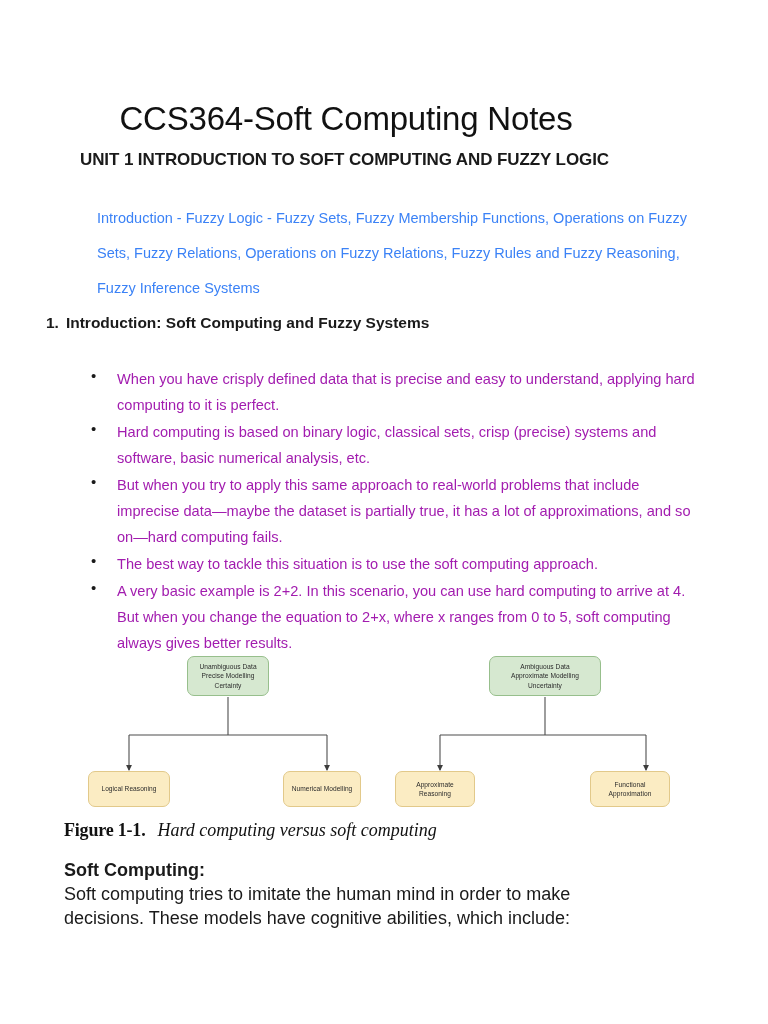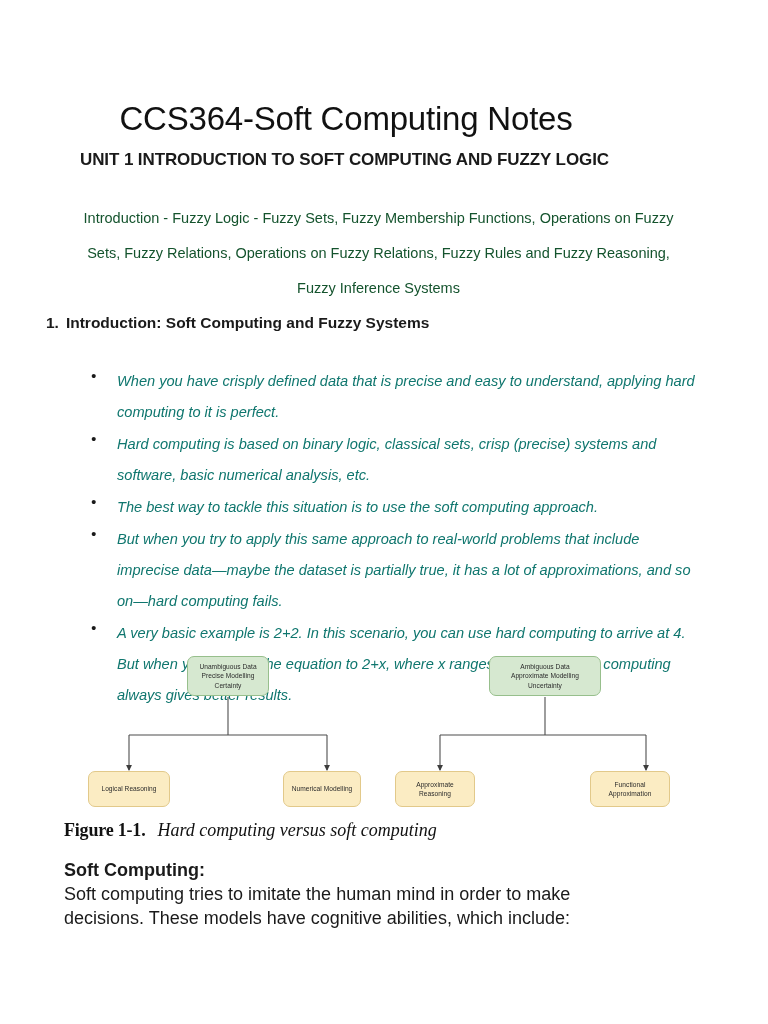--- a/index.html
+++ b/index.html
@@ -46,27 +46,26 @@
     width: 620px;
     font-size: 17px;
     font-weight: bold;
     letter-spacing: -0.1px;
     color: #1a1a1a;
   }
 
   
   .syllabus {
     position: absolute;
-    left: 76px;
+    left: 97px;
     top: 186px;
     width: 605px;
     font-size: 14.5px;
     line-height: 35px;
-    color: #14532d;
-    text-align: center;
+    color: #3b82f6;
   }
 
   
   .section-heading {
     position: absolute;
     left: 46px;
     top: 314px;
     width: 660px;
     font-size: 15.5px;
     font-weight: bold;
@@ -79,23 +78,22 @@
   
   .bullets {
     position: absolute;
     left: 84px;
     top: 366px;
     width: 612px;
     margin: 0;
     padding: 0;
     list-style: none;
     font-size: 14.6px;
-    line-height: 31px;
-    color: #0f766e;
-    font-style: italic;
+    line-height: 26px;
+    color: #a21caf;
   }
   .bullets li {
     position: relative;
     padding-left: 33px;
     margin: 0 0 1px 0;
   }
   .bullets li::before {
     content: "\2022";
     position: absolute;
     left: 7px;
@@ -191,22 +189,22 @@
   <p class="syllabus">Introduction - Fuzzy Logic - Fuzzy Sets, Fuzzy Membership Functions, Operations on Fuzzy Sets, Fuzzy Relations, Operations on Fuzzy Relations, Fuzzy Rules and Fuzzy Reasoning, Fuzzy Inference Systems</p>
 
   <div class="section-heading">
     <span class="num">1.</span>
     <span class="txt">Introduction: Soft Computing and Fuzzy Systems</span>
   </div>
 
   <ul class="bullets">
     <li>When you have crisply defined data that is precise and easy to understand, applying hard computing to it is perfect.</li>
     <li>Hard computing is based on binary logic, classical sets, crisp (precise) systems and software, basic numerical analysis, etc.</li>
+    <li>But when you try to apply this same approach to real-world problems that include imprecise data—maybe the dataset is partially true, it has a lot of approximations, and so on—hard computing fails.</li>
     <li>The best way to tackle this situation is to use the soft computing approach.</li>
-    <li>But when you try to apply this same approach to real-world problems that include imprecise data—maybe the dataset is partially true, it has a lot of approximations, and so on—hard computing fails.</li>
     <li>A very basic example is 2+2. In this scenario, you can use hard computing to arrive at 4. But when you change the equation to 2+x, where x ranges from 0 to 5, soft computing always gives better results.</li>
   </ul>
 
   <div class="figure-wrap">
     <div class="diagram">
 
       <svg class="connectors" width="768" height="190" viewBox="0 0 768 190" style="position:absolute;left:0;top:0;">
         <defs>
           <marker id="arrow" viewBox="0 0 10 10" refX="8.5" refY="5" markerWidth="5.5" markerHeight="5.5" orient="auto-start-reverse">
             <path d="M 0 0 L 10 5 L 0 10 z" fill="#3d3d3d"></path>

